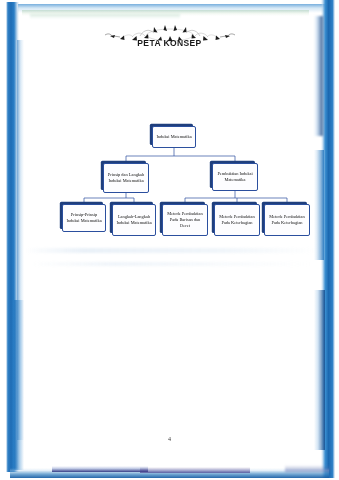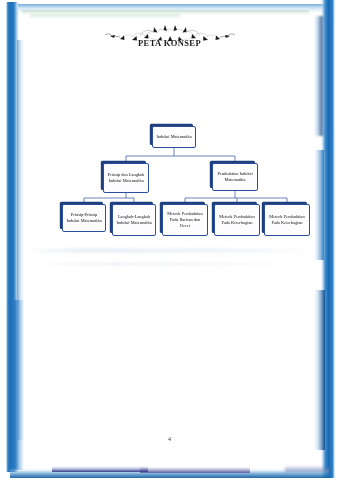--- a/index.html
+++ b/index.html
@@ -252,21 +252,21 @@
     transform: translateX(-50%);
     width: 136px;
     height: 30px;
   }
   .page-title {
     position: absolute;
     left: 0;
     right: 0;
     top: 18px;
     text-align: center;
-    font-family: Liberation Serif, serif;
+    font-family: Liberation Sans, sans-serif;
     font-weight: bold;
     font-size: 8.5px;
     letter-spacing: 0.4px;
     color: #1a1a1a;
   }
 
   
   .concept-map {
     position: relative;
     margin-top: 10px;

